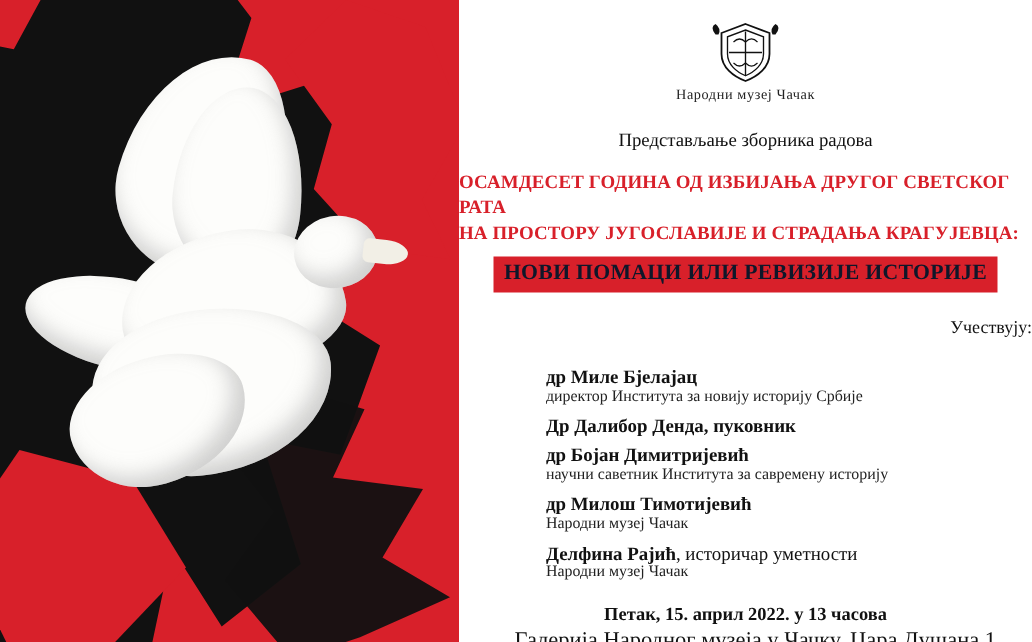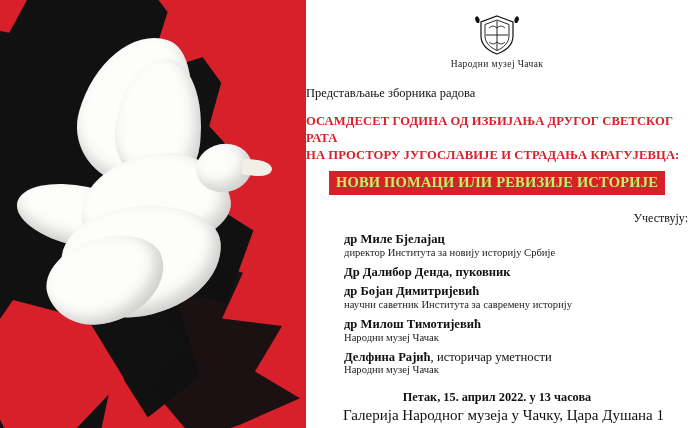--- a/index.html
+++ b/index.html
@@ -150,21 +150,21 @@
   .crest svg { display: block; margin: 0 auto; }
   .museum-name {
     text-align: center;
     font-size: 9.5px;
     color: #222;
     letter-spacing: .4px;
     margin-top: 3px;
   }
 
   .presenting {
-    text-align: left;
+    text-align: center;
     font-size: 12.5px;
     color: #111;
     margin-top: 17px;
   }
 
   .title-red {
     text-align: left;
     color: #d8202a;
     font-weight: bold;
     font-size: 12.6px;
@@ -172,38 +172,38 @@
     margin-top: 12px;
     letter-spacing: .1px;
   }
   .title-hl-wrap {
     text-align: center;
     margin-top: 7px;
   }
   .title-hl {
     display: inline-block;
     background: #d8202a;
-    color: #bef264;
+    color: #0f172a;
     font-weight: bold;
     font-size: 14.5px;
     padding: 3px 7px 4px 7px;
     letter-spacing: .2px;
   }
 
   .participants-label {
     margin-top: 16px;
     padding-left: 38px;
     font-size: 12px;
     color: #111;
     text-align: right;
   }
 
   .people {
-    margin-top: 6px;
-    padding-left: 38px;
+    margin-top: 18px;
+    padding-left: 58px;
   }
   .person { margin-bottom: 5px; }
   .person .pname {
     font-size: 12.6px;
     font-weight: bold;
     color: #111;
     line-height: 1.18;
   }
   .person .pname .thin {
     font-weight: normal;

